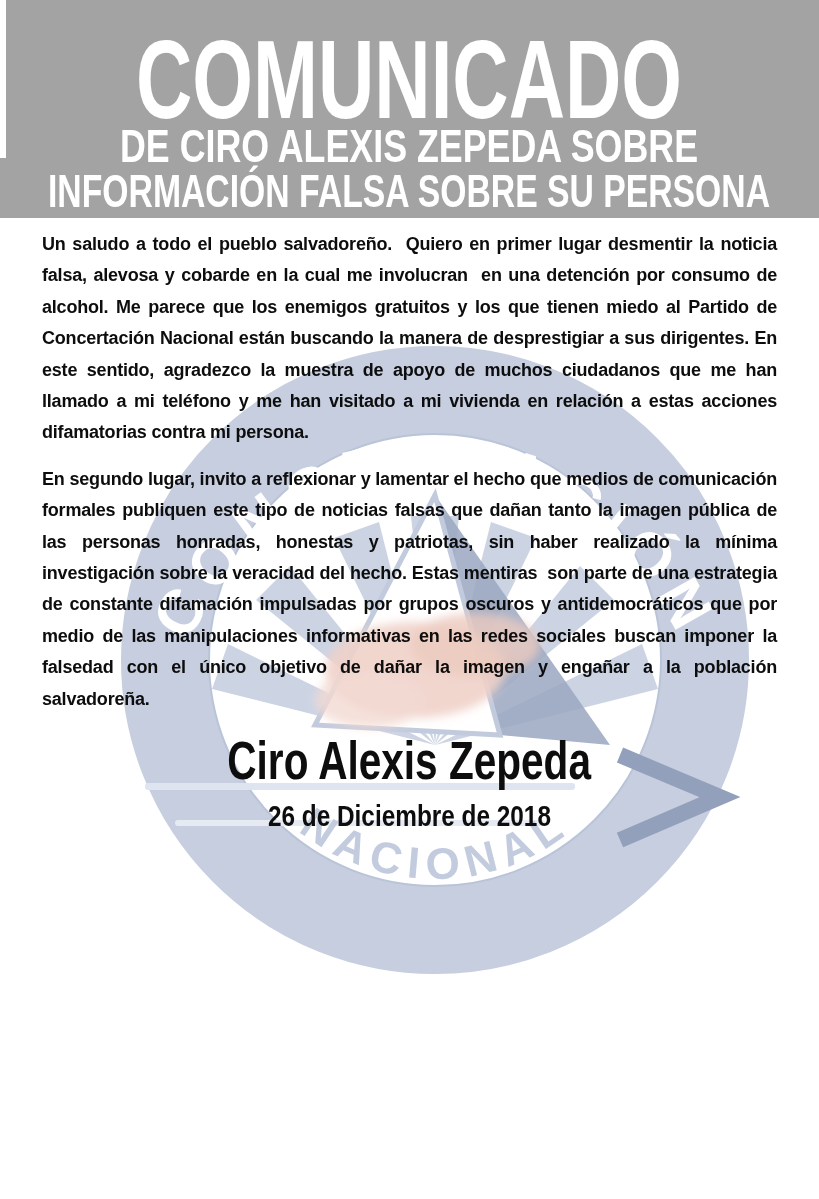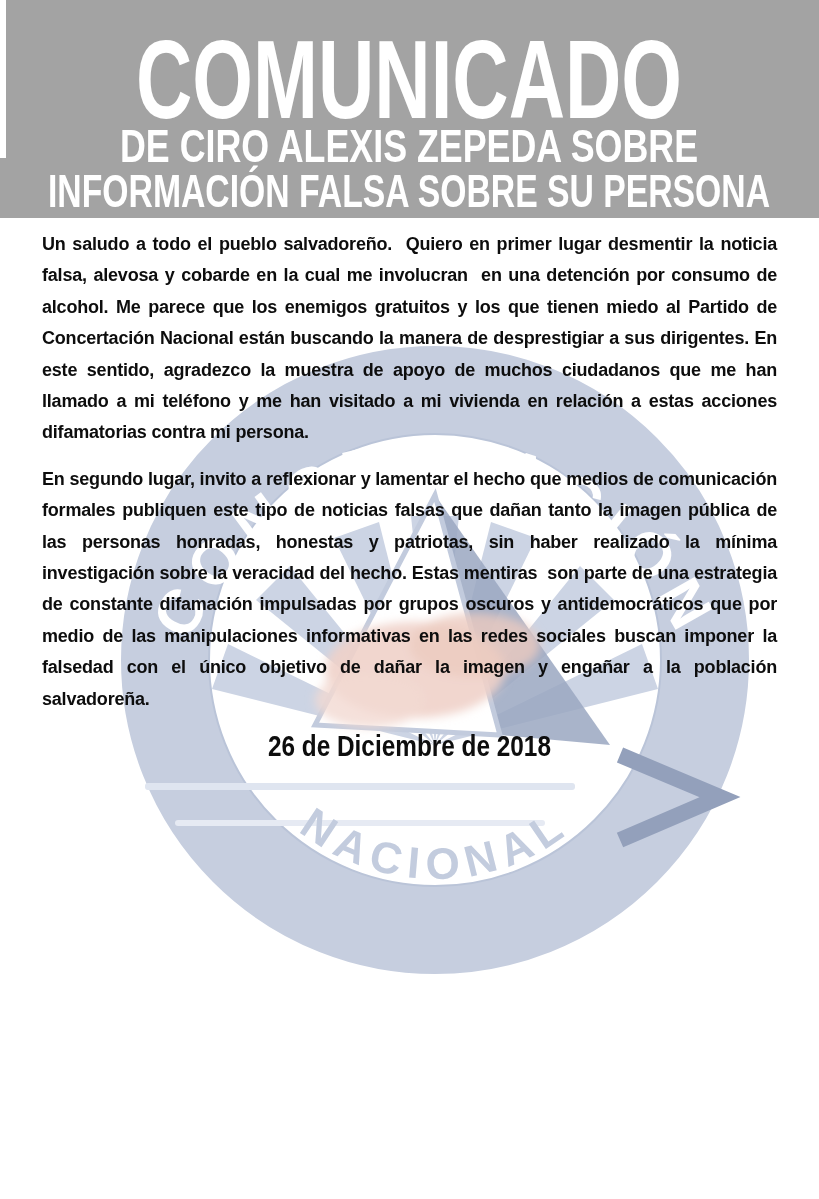--- a/index.html
+++ b/index.html
@@ -88,18 +88,21 @@
       <text class="h-sub" x="48" y="207" textLength="722" lengthAdjust="spacingAndGlyphs">INFORMACIÓN FALSA SOBRE SU PERSONA</text>
     </svg>
     <div class="notch"></div>
   </header>
 
   <main class="content">
     <div id="paragraphs">
         <p class="para">Un saludo a todo el pueblo salvadoreño.&nbsp; Quiero en primer lugar desmentir la noticia falsa, alevosa y cobarde en la cual me involucran&nbsp; en una detención por consumo de alcohol. Me parece que los enemigos gratuitos y los que tienen miedo al Partido de Concertación Nacional están buscando la manera de desprestigiar a sus dirigentes. En este sentido, agradezco la muestra de apoyo de muchos ciudadanos que me han llamado a mi teléfono y me han visitado a mi vivienda en relación a estas acciones difamatorias contra mi persona.</p>
         <p class="para">En segundo lugar, invito a reflexionar y lamentar el hecho que medios de comunicación formales publiquen este tipo de noticias falsas que dañan tanto la imagen pública de las personas honradas, honestas y patriotas, sin haber realizado la mínima investigación sobre la veracidad del hecho. Estas mentiras&nbsp; son parte de una estrategia de constante difamación impulsadas por grupos oscuros y antidemocráticos que por medio de las manipulaciones informativas en las redes sociales buscan imponer la falsedad con el único objetivo de dañar la imagen y engañar a la población salvadoreña.</p>
       </div>
+    <div class="signature">
+      <span class="sig-inner">Ciro Alexis Zepeda</span>
+    </div>
     <div class="date">
       <span class="date-inner">26 de Diciembre de 2018</span>
     </div>
   </main>
 
 </div>
 
 </body></html>

